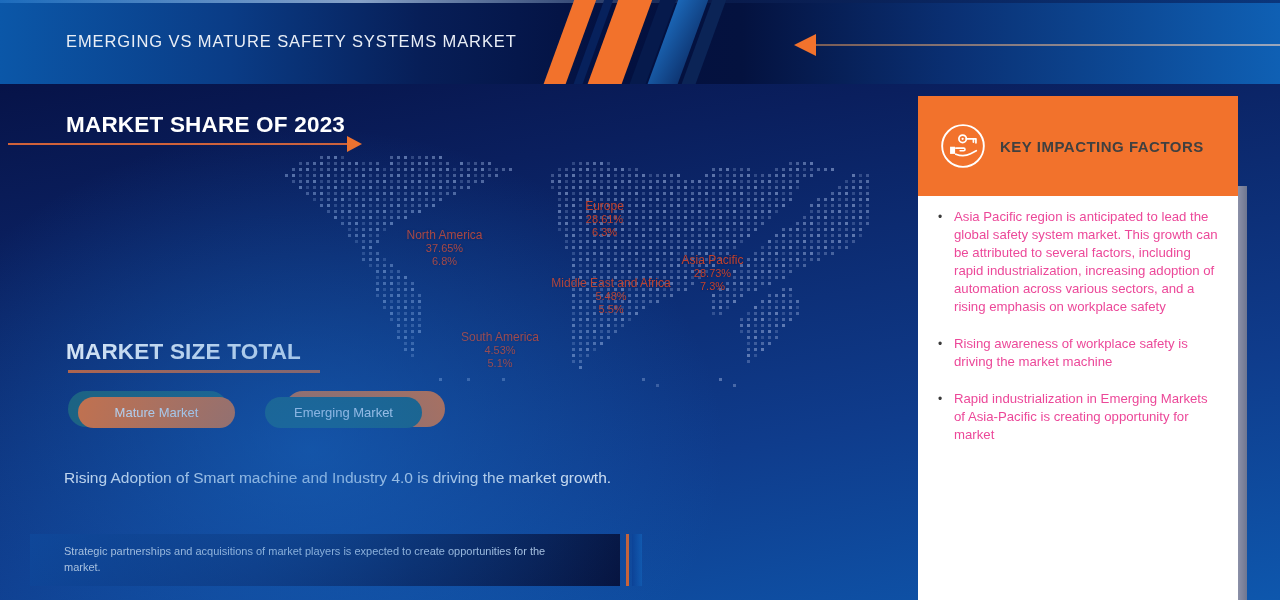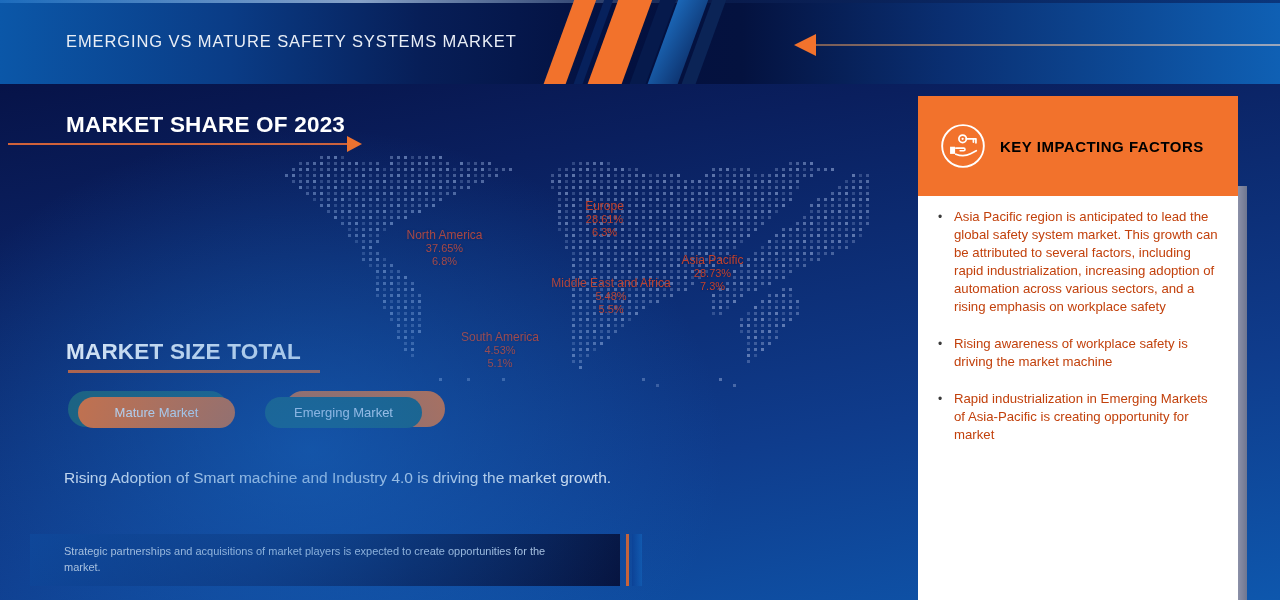--- a/index.html
+++ b/index.html
@@ -125,26 +125,26 @@
   }
   #panel-shadow{
     position:absolute; left:1238px; top:186px; width:9px; height:414px;
     background:linear-gradient(90deg,#8b90a8,#6f7690); z-index:2;
   }
   #panel-head{
     position:absolute; left:0; top:0; width:320px; height:100px;
     background:#f2722c; display:flex; align-items:center; padding-left:22px;
   }
   #panel-head .icon{ width:46px;height:46px;flex:0 0 46px; }
-  #panel-title{ color:#000000; font-size:15px; font-weight:700; letter-spacing:.5px; margin-left:14px; }
+  #panel-title{ color:#404040; font-size:15px; font-weight:700; letter-spacing:.5px; margin-left:14px; }
 
   #bullets{ position:absolute; left:0; top:112px; width:320px; padding:0 18px 0 20px; }
   .bullet{ display:flex; margin-bottom:19px; }
   .bullet .dot{ flex:0 0 16px; color:#3a3a3a; font-size:12px; line-height:18px; }
-  .bullet .txt{ color:#c2410c; font-size:13.2px; line-height:1.36; }
+  .bullet .txt{ color:#ec4899; font-size:13.2px; line-height:1.36; }
 </style>
 </head>
 <body>
 
 <div id="canvas">
 
   <div class="header">
     <div class="topline"></div>
     <div class="stripe s1"></div>
     <div class="stripe s2"></div>

